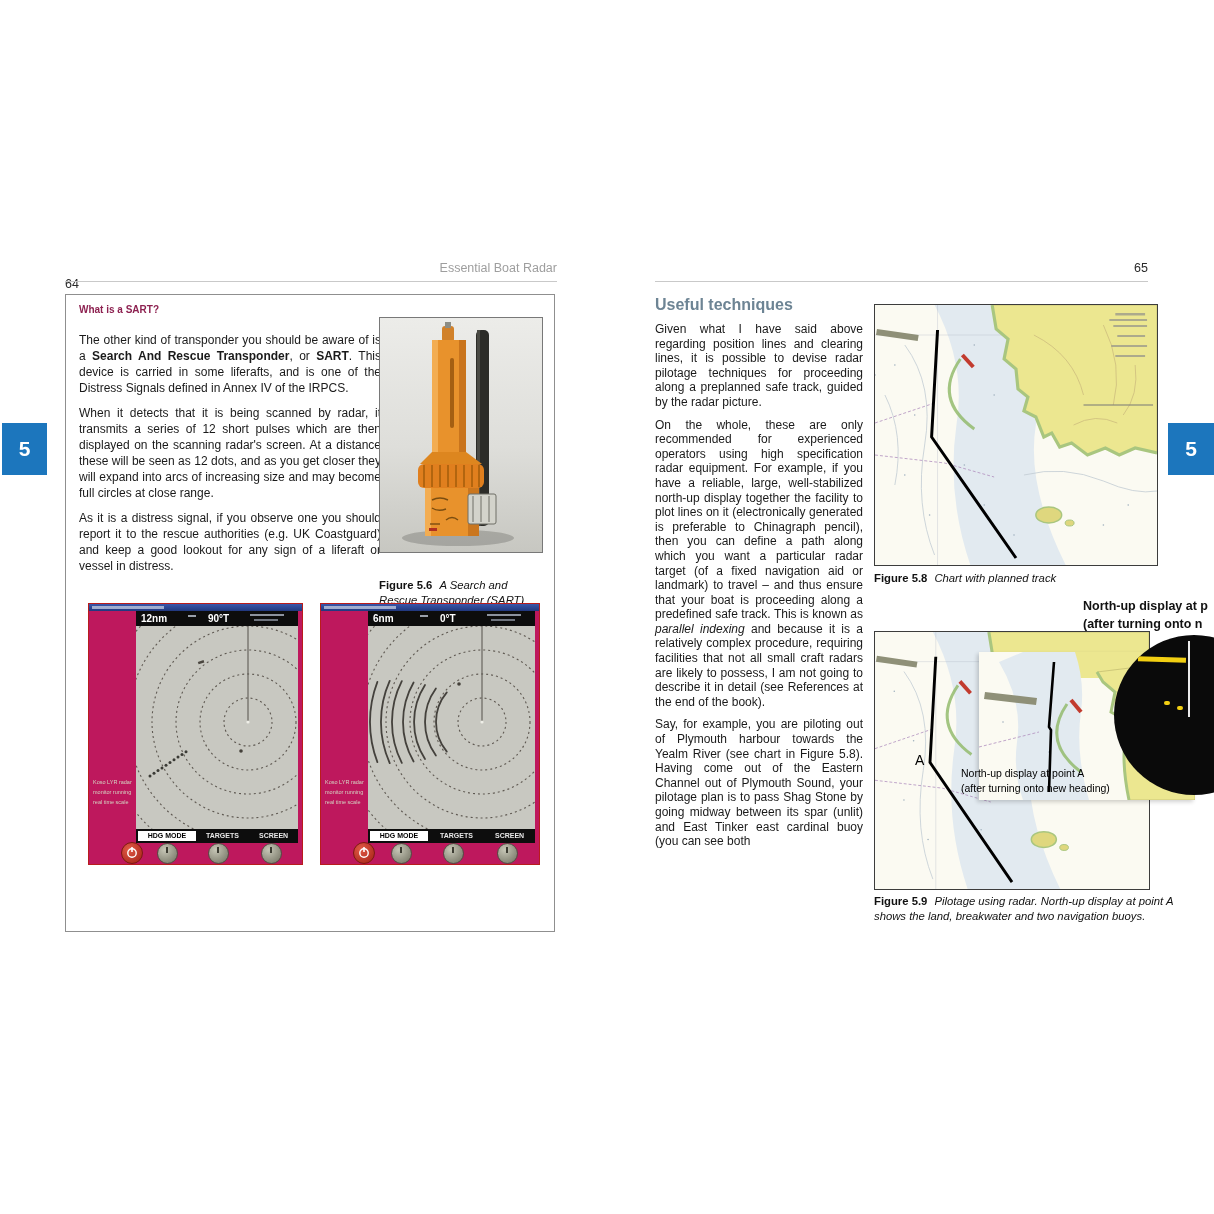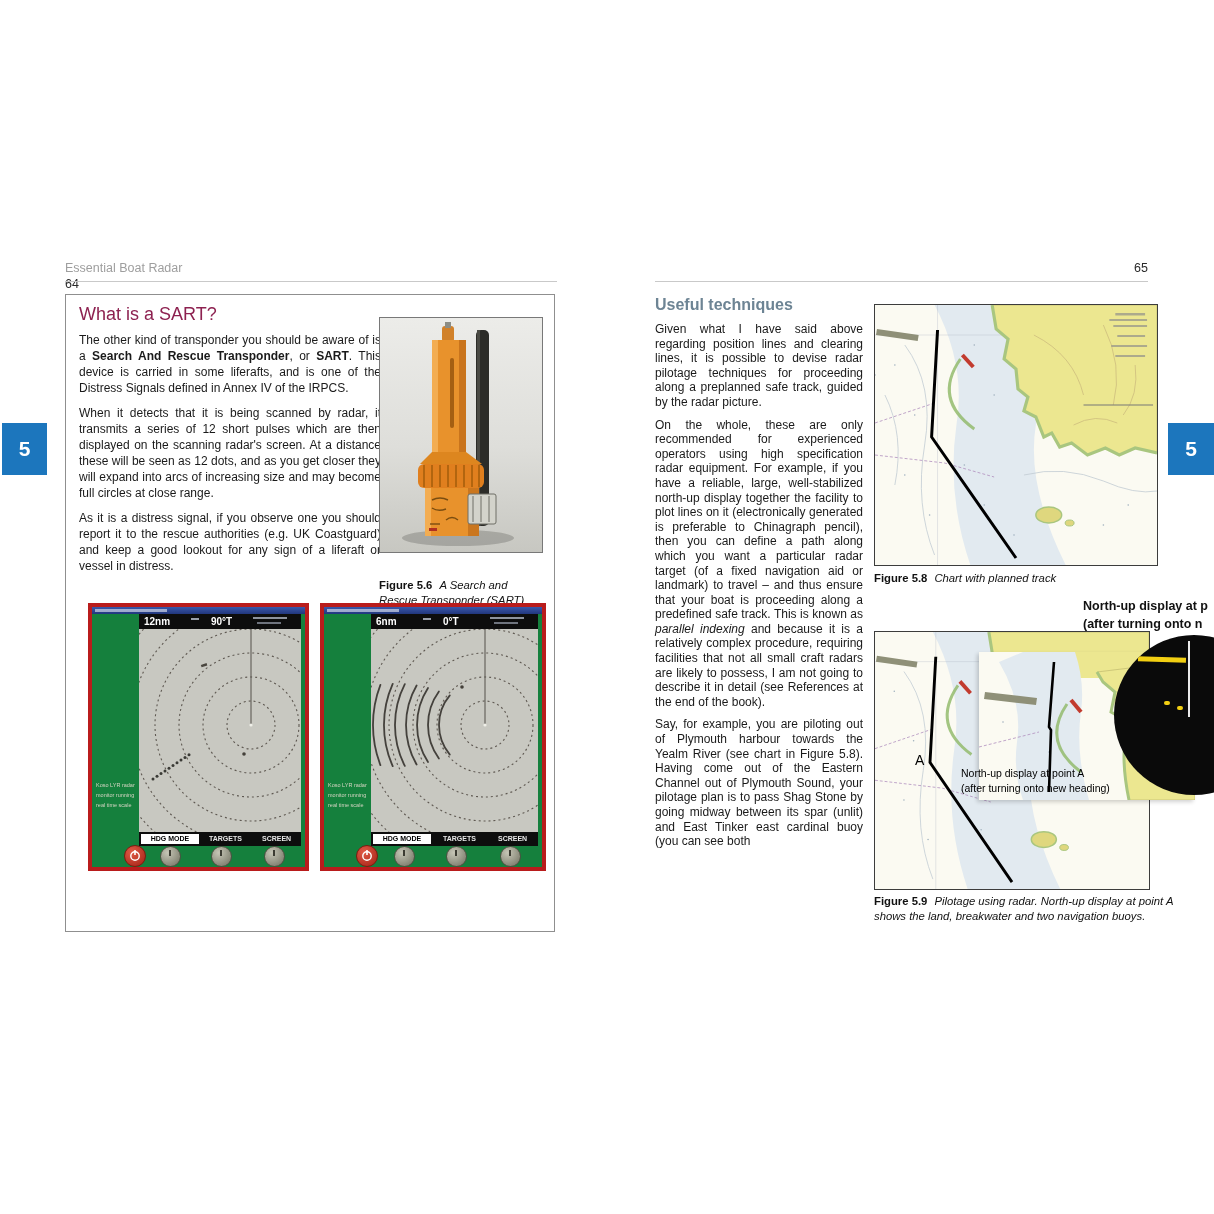--- a/index.html
+++ b/index.html
@@ -10,34 +10,34 @@
   .abs{position:absolute}
   
   .pagenum{font-size:12.5px;color:#2a2a2a}
   .runhead{font-size:12.5px;color:#9e9e9e}
   .rule{height:1px;background:#c9c9c9}
   
   .tab{background:#1c76bd;color:#fff;font-weight:bold;font-size:21px;
        display:flex;align-items:center;justify-content:center}
   
   .sartbox{border:1.5px solid #8f8f8f;background:#fff}
-  .boxtitle{color:#8d2150;font-weight:normal;font-size:18px}
+  .boxtitle{color:#8d2150;font-weight:bold;font-size:10px}
   .bodytext{font-size:12px;line-height:16px;text-align:justify}
   .bodytext p{margin:0 0 9px}
   
   .h2{color:#6d8494;font-size:16px;font-weight:bold}
   .col{font-size:12px;line-height:14.6px;text-align:justify}
   .col p{margin:0 0 8px}
   
   .cap{font-size:11.3px;line-height:14.5px;font-style:italic;color:#111}
   .cap b{font-style:normal;font-weight:bold;padding-right:7px}
   
   .photo{border:1px solid #787878;background:linear-gradient(#ecece9 0%,#dededa 55%,#c7c7c1 100%);overflow:hidden}
   
-  .radar{background:#15803d;border:4px solid #b91c1c;overflow:hidden}
+  .radar{background:#be185d;border:1px solid #b91c1c;overflow:hidden}
   .r-titlebar{position:absolute;left:0;top:0;right:0;height:7px;background:linear-gradient(#3a57ab,#21377d)}
   .r-titletext{position:absolute;left:3px;top:2px;width:72px;height:3px;background:rgba(255,255,255,.55)}
   .r-rangebar{position:absolute;top:7px;height:15px;background:#0d0d0d;color:#fff}
   .r-range{position:absolute;left:5px;top:2px;font-size:10px;font-weight:bold}
   .r-bearing{position:absolute;left:72px;top:2px;font-size:10px;font-weight:bold}
   .r-deco1{position:absolute;left:52px;top:4px;width:8px;height:2px;background:#9aa0aa}
   .r-deco2{position:absolute;right:14px;top:3px;width:34px;height:2px;background:#8d939e}
   .r-deco3{position:absolute;right:20px;top:8px;width:24px;height:2px;background:#6f747e}
   .r-screen{position:absolute;background:#c8c8c1;overflow:hidden}
   .r-menubar{position:absolute;height:14px;background:#0d0d0d;color:#fff}
@@ -63,21 +63,21 @@
   .innerlabel{font-size:10.5px;line-height:15px;color:#000}
   .outerlabel{font-size:12.5px;font-weight:bold;color:#111;white-space:nowrap}
 </style>
 </head>
 <body>
 
 <div class="abs tab" style="left:2px;top:423px;width:45px;height:52px">5</div>
 <div class="abs tab" style="left:1168px;top:423px;width:46px;height:52px">5</div>
 
 <div class="abs pagenum" style="left:65px;top:277px">64</div>
-<div class="abs runhead" style="left:65px;top:261px;width:492px;">Essential Boat Radar</div>
+<div class="abs runhead" style="left:65px;top:261px;width:492px;text-align:right">Essential Boat Radar</div>
 <div class="abs rule" style="left:65px;top:281px;width:492px"></div>
 
 <div class="abs sartbox" style="left:65px;top:294px;width:488px;height:636px">
 
   <div class="abs boxtitle" style="left:13px;top:9px">What is a SART?</div>
 
   <div class="abs bodytext" style="left:13px;top:37px;width:302px">
     <p><span>The other kind of transponder you should be aware of is a </span><b>Search And Rescue Transponder</b><span>, or </span><b>SART</b><span>. This device is carried in some liferafts, and is one of the Distress Signals defined in Annex IV of the IRPCS.</span></p>
     <p>When it detects that it is being scanned by radar, it transmits a series of 12 short pulses which are then displayed on the scanning radar's screen. At a distance these will be seen as 12 dots, and as you get closer they will expand into arcs of increasing size and may become full circles at close range.</p>
     <p>As it is a distress signal, if you observe one you should report it to the rescue authorities (e.g. UK Coastguard) and keep a good lookout for any sign of a liferaft or vessel in distress.</p>

